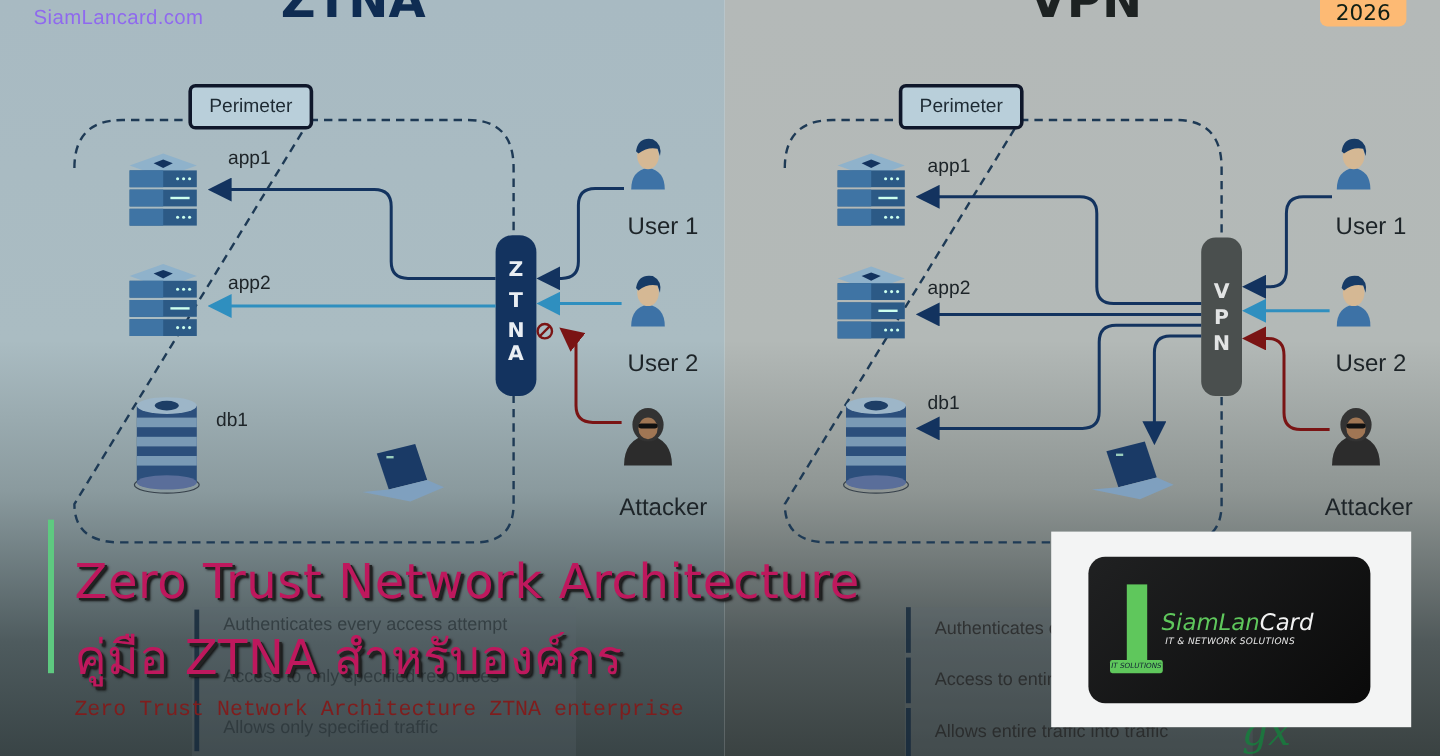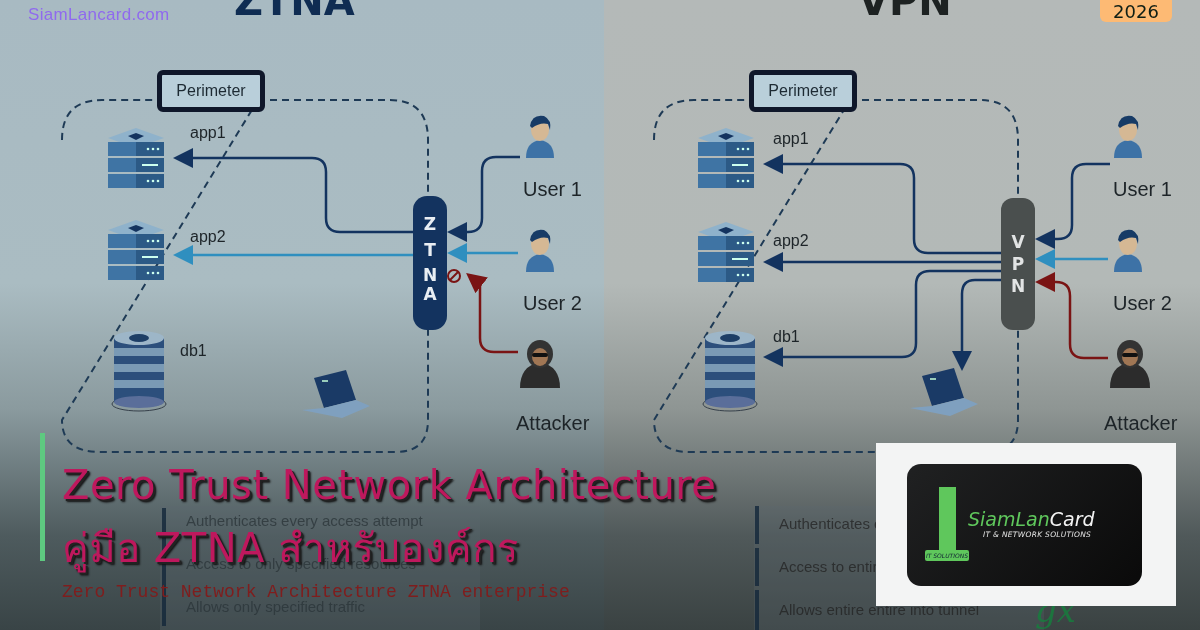--- a/index.html
+++ b/index.html
@@ -4,37 +4,37 @@
 <style>
   html,body{margin:0;padding:0;}
   body{width:1200px;height:630px;overflow:hidden;position:relative;font-family:"Liberation Sans",sans-serif;}
   .bg-right{position:absolute;left:604px;top:0;width:596px;height:630px;background:linear-gradient(180deg,#b4b9b8 0%,#b3b9b7 45%,#8e9593 65%,#50595a 85%,#3a4242 100%);}
   .bg-left{position:absolute;left:0;top:0;width:604px;height:630px;background:linear-gradient(180deg,#a8bac2 0%,#aabcc2 45%,#8a9a9e 65%,#4e5b5e 85%,#394446 100%);}
   svg.diagram{position:absolute;left:0;top:0;}
   .watermark{position:absolute;left:28px;top:5px;font-size:17px;color:#8b5cf6;opacity:.85;letter-spacing:.3px;}
   .year-badge{position:absolute;left:1100px;top:0;width:72px;height:22px;background:#fdba74;border-radius:0 0 6px 6px;color:#0f1f15;font-size:18px;text-align:center;line-height:24px;font-family:"DejaVu Sans",sans-serif;}
   .sec-title{position:absolute;top:-22px;font-size:40px;font-weight:bold;color:#0f2c52;font-family:"DejaVu Sans",sans-serif;}
   .sec-title.vpn{color:#1d2222;}
-  .perim{position:absolute;top:70px;width:98px;height:32px;border:5px solid #0f172a;border-radius:6px;background:#b9cfda;color:#1d2a33;font-size:16px;text-align:center;line-height:32px;}
+  .perim{position:absolute;top:70px;width:98px;height:32px;border:3px solid #0f172a;border-radius:6px;background:#b9cfda;color:#1d2a33;font-size:16px;text-align:center;line-height:32px;}
   .lbl{position:absolute;font-size:16px;color:#1d2428;}
   .usr{position:absolute;font-size:20px;color:#1d2428;}
   .feat{position:absolute;font-size:15px;color:#2a3438;opacity:.75;}
   .feat-bar{position:absolute;width:4px;background:#13273a;opacity:.8;}
   .feat-bg{position:absolute;background:rgba(90,105,110,.25);}
   .accent-bar{position:absolute;left:40px;top:433px;width:5px;height:128px;background:#5ec980;}
   .h1{position:absolute;left:62px;font-size:40px;color:#be185d;font-family:"DejaVu Sans",sans-serif;text-shadow:2px 2px 0 #222,3px 3px 2px #111;white-space:nowrap;letter-spacing:.5px;}
   .sub{position:absolute;left:62px;top:582px;font-size:18px;color:#7f1d1d;font-family:Liberation Mono, monospace;white-space:nowrap;}
   .logo-card{position:absolute;left:876px;top:443px;width:300px;height:163px;background:#f3f4f4;font-style:italic;}
   .logo-inner{position:absolute;left:31px;top:21px;width:235px;height:122px;background:linear-gradient(135deg,#202122,#0a0a0a);border-radius:14px;}
   .logo-bar{position:absolute;left:32px;top:23px;width:17px;height:67px;background:#5fc75c;}
   .logo-tag{position:absolute;left:18px;top:86px;width:44px;height:11px;background:#5fc75c;border-radius:2px;font-size:6px;color:#123;text-align:center;line-height:11px;font-family:"DejaVu Sans",sans-serif;}
   .logo-name{position:absolute;left:61px;top:44px;font-size:19px;font-family:"DejaVu Sans",sans-serif;}
   .logo-name .g{color:#5fc75c;}
   .logo-name .w{color:#f3f3f3;}
-  .logo-sub{position:absolute;left:64px;top:66px;font-size:7.5px;color:#e6e6e6;letter-spacing:.3px;font-family:"DejaVu Sans",sans-serif;margin-left:12px;}
+  .logo-sub{position:absolute;left:64px;top:66px;font-size:7.5px;color:#e6e6e6;letter-spacing:.3px;font-family:"DejaVu Sans",sans-serif;}
   .gx{position:absolute;left:1035px;top:590px;font-size:34px;font-family:"DejaVu Serif",serif;font-style:italic;color:#15803d;opacity:.8;}
 </style>
 </head>
 <body>
 
 <div class="bg-left"></div>
 <div class="bg-right"></div>
 
 <div class="sec-title" style="left:234px;">ZTNA</div>
 <div class="sec-title vpn" style="left:858px;">VPN</div>
@@ -173,21 +173,21 @@
 <div class="feat" style="left:186px;top:512px;">Authenticates every access attempt</div>
 <div class="feat" style="left:186px;top:555px;">Access to only specified resources</div>
 <div class="feat" style="left:186px;top:598px;">Allows only specified traffic</div>
 
 <div class="feat-bg" style="left:754px;top:506px;width:290px;height:124px;"></div>
 <div class="feat-bar" style="left:755px;top:506px;height:38px;"></div>
 <div class="feat-bar" style="left:755px;top:548px;height:38px;"></div>
 <div class="feat-bar" style="left:755px;top:590px;height:40px;"></div>
 <div class="feat" style="left:779px;top:515px;color:#222;">Authenticates once</div>
 <div class="feat" style="left:779px;top:558px;color:#222;">Access to entire network</div>
-<div class="feat" style="left:779px;top:601px;color:#222;">Allows entire entire into tunnel</div>
+<div class="feat" style="left:779px;top:601px;color:#222;">Allows entire traffic into traffic</div>
 
 <div class="gx">gx</div>
 
 <div class="accent-bar"></div>
 <div class="h1" style="top:462px;">Zero Trust Network Architecture</div>
 <div class="h1" style="top:516px;">คู่มือ ZTNA สำหรับองค์กร</div>
 <div class="sub">Zero Trust Network Architecture ZTNA enterprise</div>
 
 <div class="logo-card">
   <div class="logo-inner">

